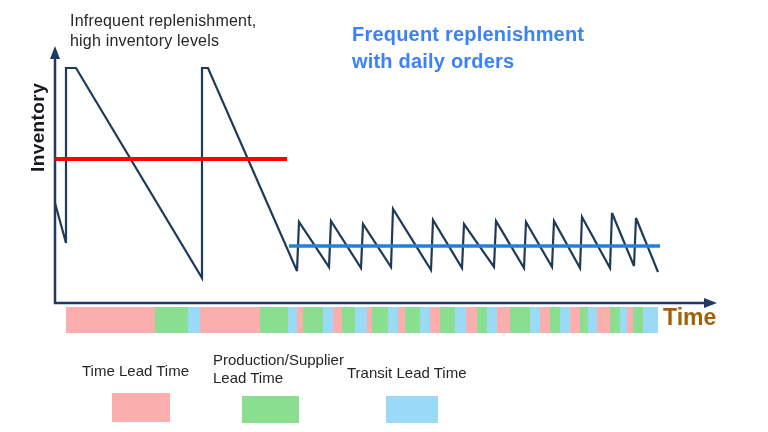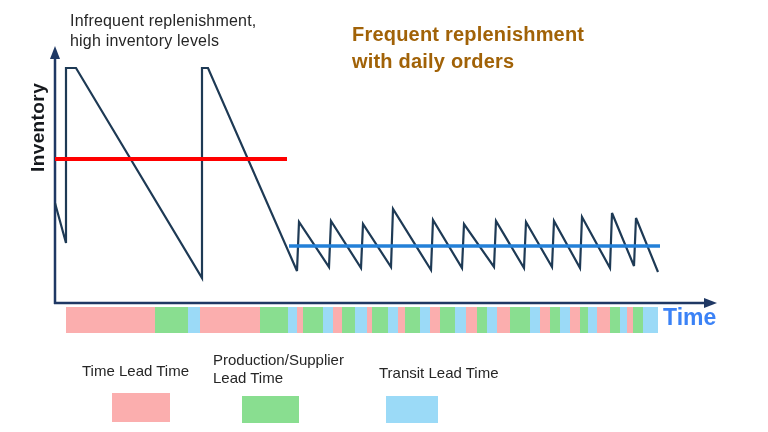--- a/index.html
+++ b/index.html
@@ -1,32 +1,32 @@
 <!DOCTYPE html>
 <html><head>
 <meta charset="utf-8">
 <style>
   html,body{margin:0;padding:0;background:#fff;}
   .canvas{position:relative;width:768px;height:432px;background:#ffffff;overflow:hidden;
           font-family:"Liberation Sans", sans-serif;border-radius:31px;}
   .plot{position:absolute;left:0;top:0;}
   .txt{position:absolute;color:#262626;white-space:pre-line;}
   .t-infrequent{left:70px;top:11px;font-size:16px;line-height:20px;letter-spacing:.2px;}
-  .t-frequent{left:352px;top:21px;font-size:20px;line-height:27px;font-weight:bold;color:#a16207;letter-spacing:.2px;}
+  .t-frequent{left:352px;top:21px;font-size:20px;line-height:27px;font-weight:bold;color:#3b82f6;letter-spacing:.2px;}
   .t-lower{left:361px;top:96px;font-size:16px;line-height:21.5px;}
   .t-faster{left:310px;top:278px;font-size:16.5px;letter-spacing:.2px;}
   .y-axis-label{left:27px;top:172px;font-size:19px;font-weight:bold;color:#16191d;letter-spacing:.4px;
                 transform:rotate(-90deg);transform-origin:0 0;white-space:nowrap;}
-  .x-axis-label{left:663px;top:304px;font-size:23px;font-weight:bold;color:#3b82f6;}
+  .x-axis-label{left:663px;top:304px;font-size:23px;font-weight:bold;color:#a16207;}
   .lead-bar{position:absolute;left:66px;top:307px;height:26px;display:flex;}
   .seg{height:100%;flex:0 0 auto;}
   .legend-label{position:absolute;font-size:15px;line-height:18px;color:#262626;white-space:pre-line;}
   .ll-1{left:82px;top:362px;}
   .ll-2{left:213px;top:351px;}
-  .ll-3{left:379px;top:364px;}
+  .ll-3{left:347px;top:364px;}
   .legend-swatch{position:absolute;}
   .ls-1{left:112px;top:393px;width:58px;height:29px;}
   .ls-2{left:242px;top:396px;width:57px;height:27px;}
   .ls-3{left:386px;top:396px;width:52px;height:27px;}
 </style>
 </head>
 <body>
 
 <div class="canvas">
 

